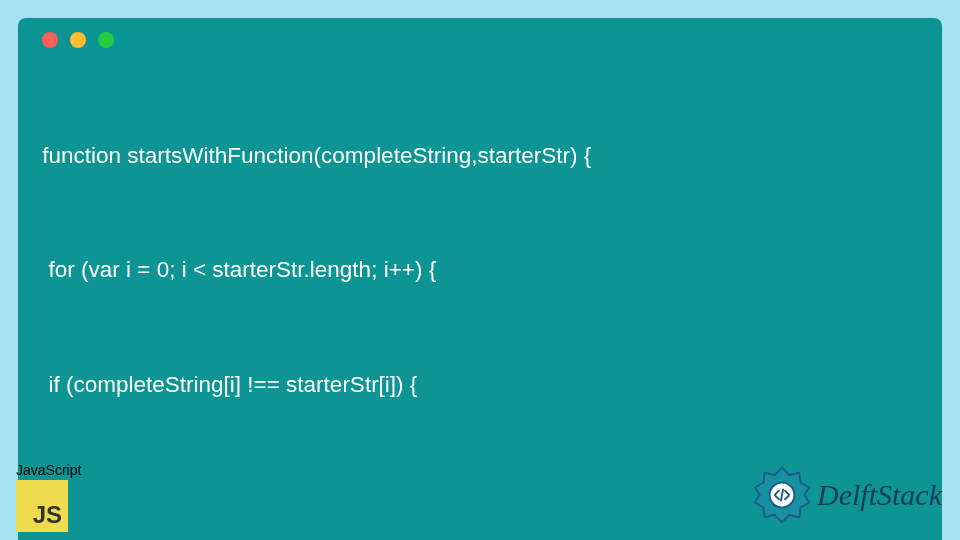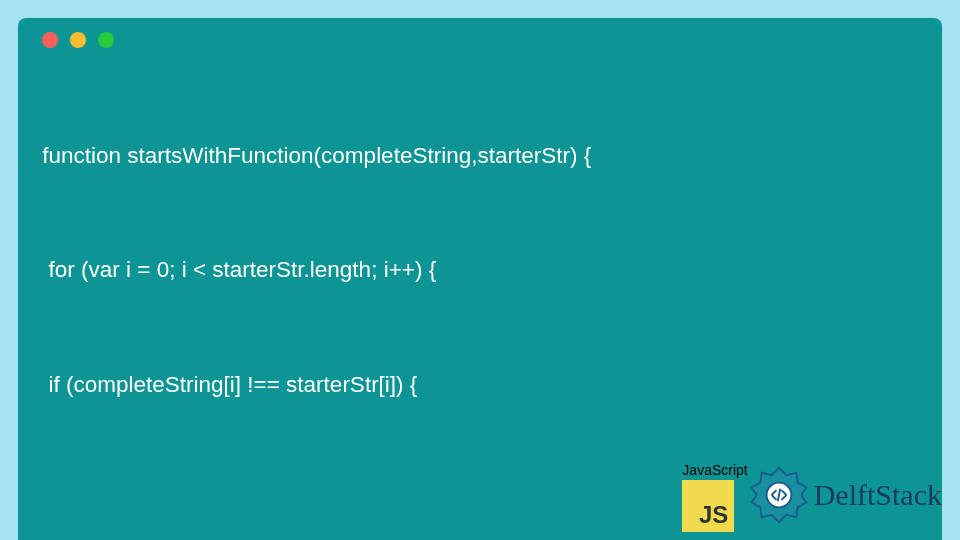--- a/index.html
+++ b/index.html
@@ -42,21 +42,22 @@
     white-space: pre;
   }
   .footer {
     position: absolute;
     left: 0;
     right: 0;
     bottom: 8px;
     height: 70px;
     display: flex;
     align-items: flex-end;
-    justify-content: flex-end;
+    justify-content: space-between;
+    padding-left: 16px;
   }
   .js-badge {
     display: flex;
     flex-direction: column;
     align-items: flex-start;
   }
   .js-label {
     font-size: 14px;
     color: #000;
     font-weight: 500;
@@ -77,20 +78,21 @@
     color: #323330;
     font-size: 24px;
     font-family: Arial, sans-serif;
   }
   .brand {
     display: flex;
     align-items: center;
     gap: 4px;
     padding-right: 18px;
     padding-bottom: 6px;
+    font-style: italic;
   }
   .brand-text {
     font-size: 30px;
     color: #1a3a5c;
     font-weight: 500;
     font-family: Georgia, serif;
   }
   .brand-logo {
     width: 62px;
     height: 62px;

